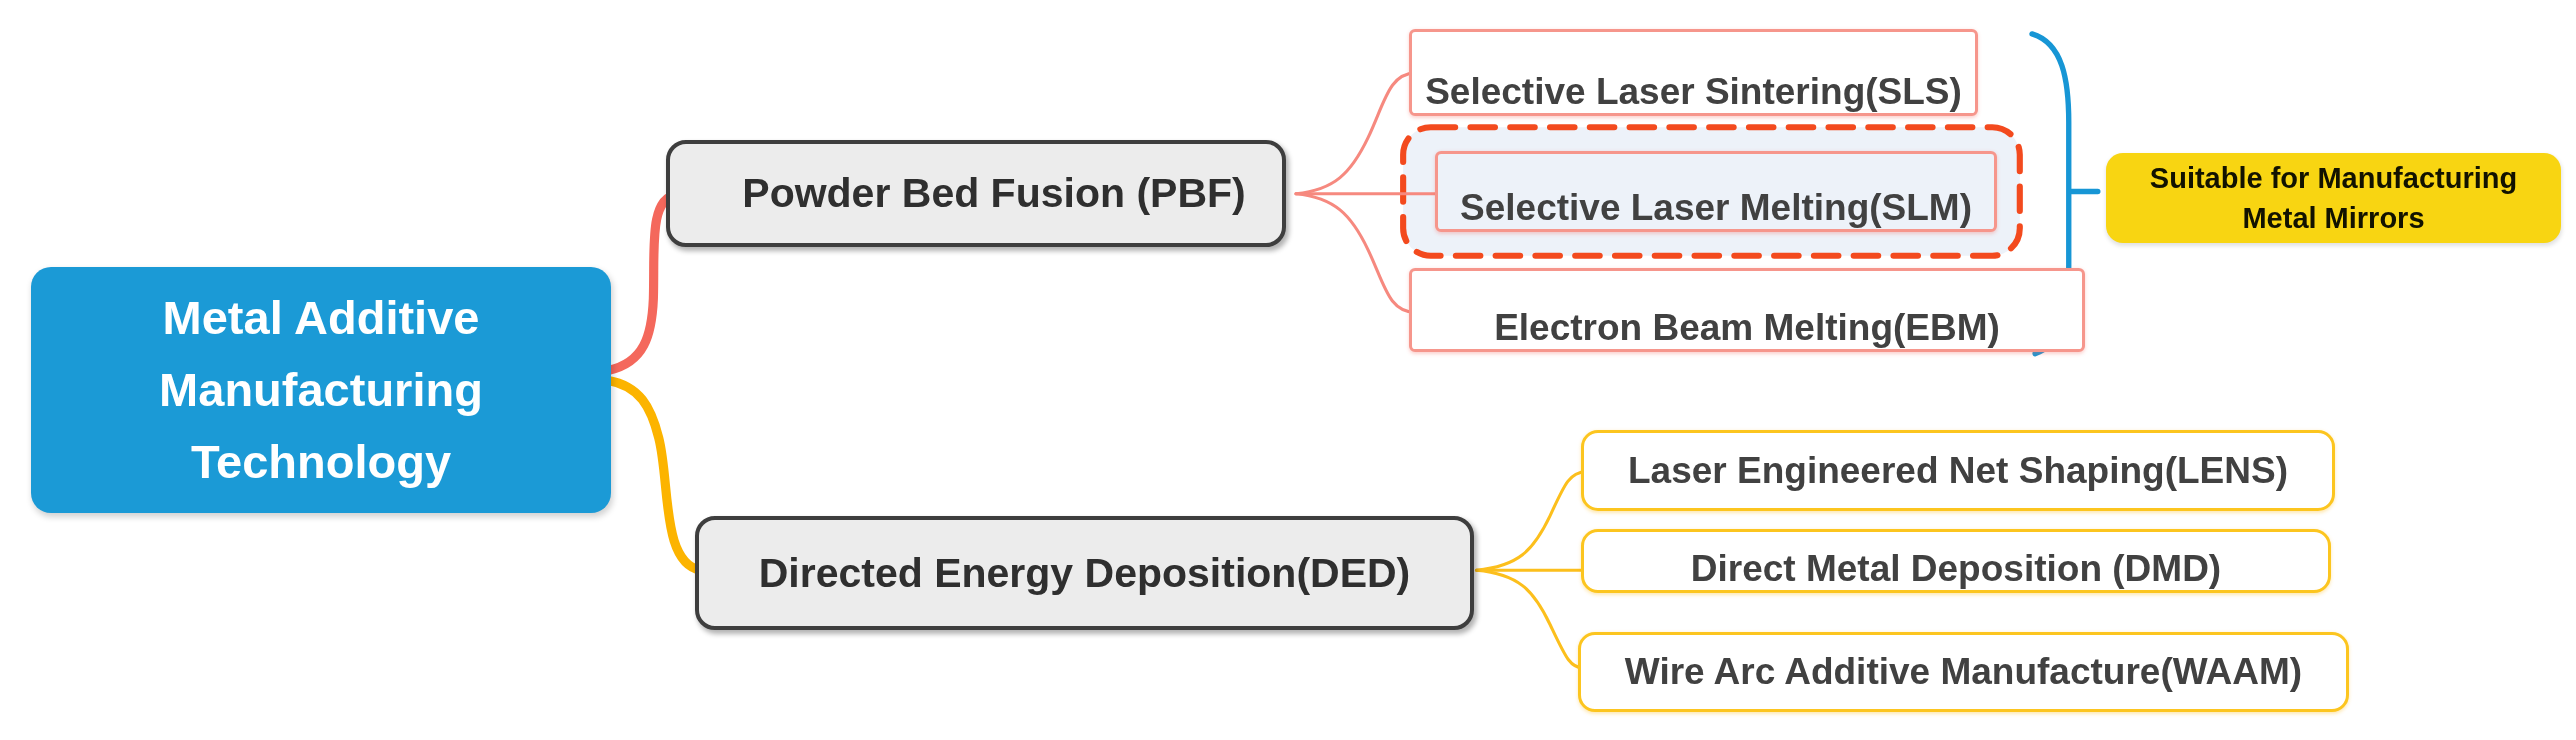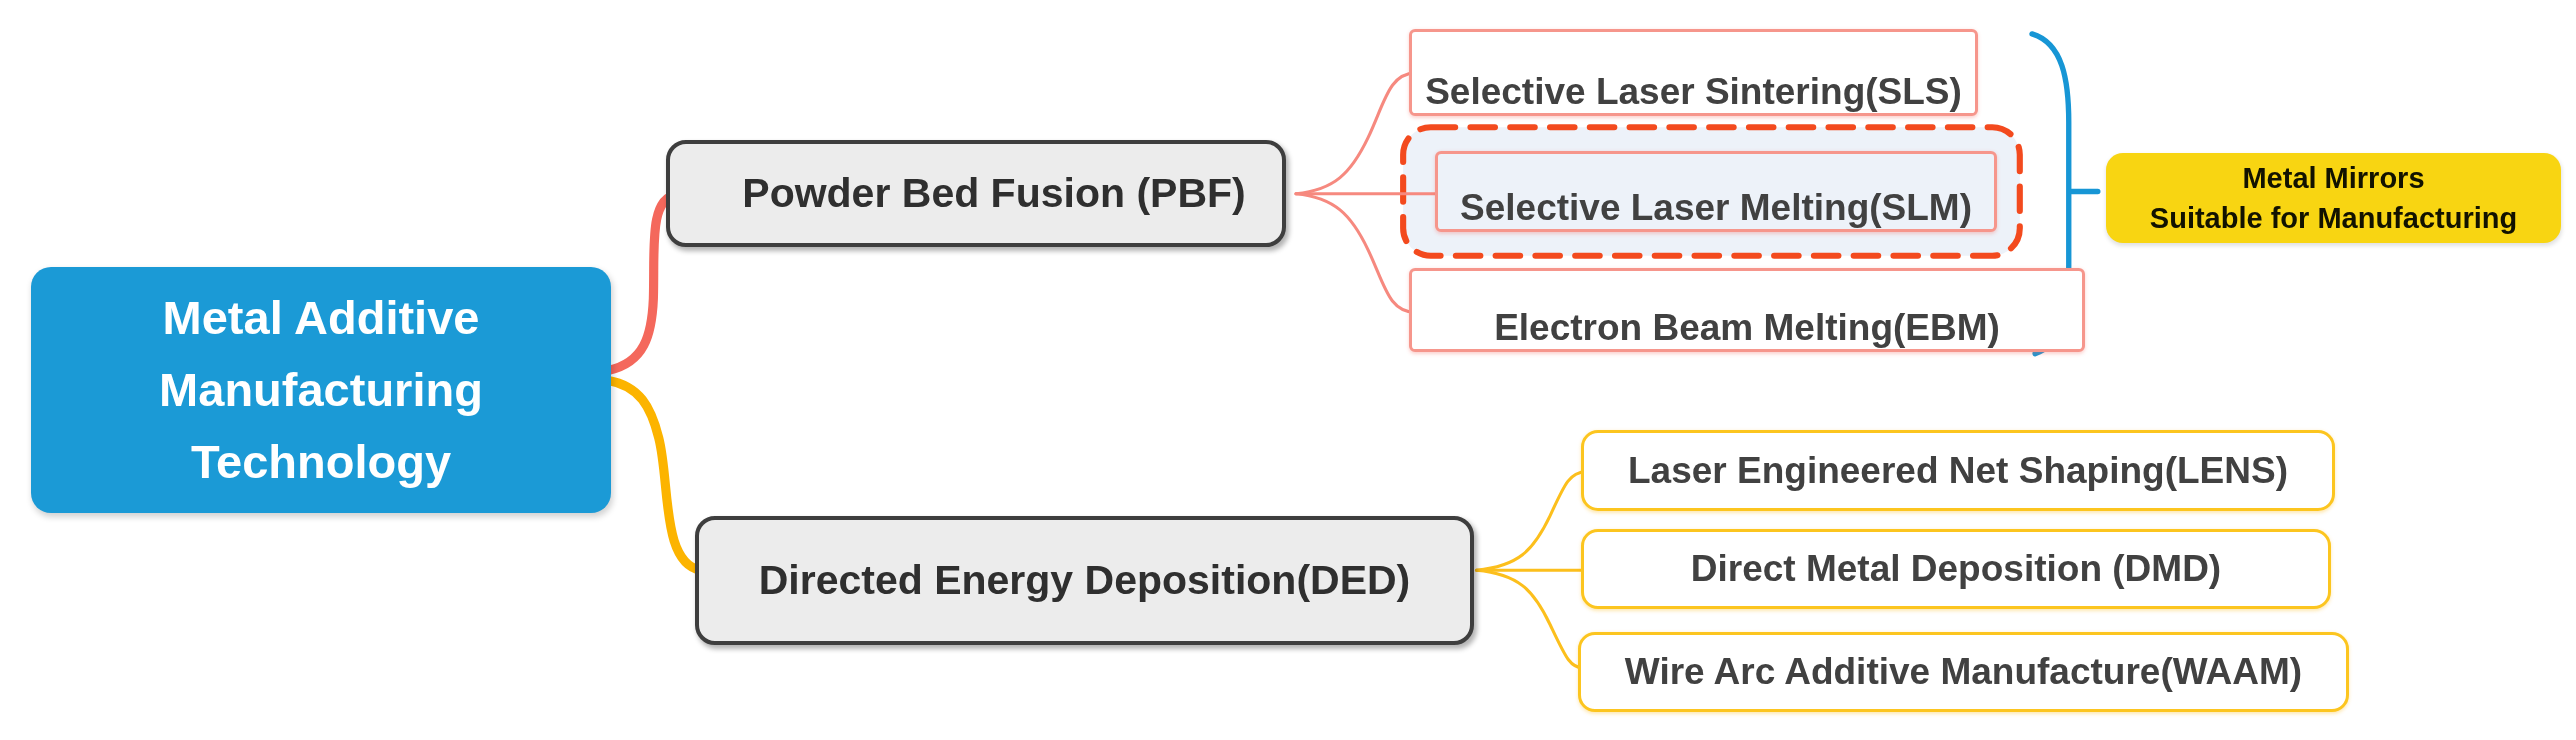--- a/index.html
+++ b/index.html
@@ -8,31 +8,31 @@
   #links{position:absolute;left:0;top:0;width:2576px;height:741px;}
   .node{position:absolute;display:flex;align-items:center;justify-content:center;
         text-align:center;box-sizing:border-box;}
   .root{left:31px;top:267px;width:580px;height:246px;background:#1b9ad6;border-radius:20px;
         color:#ffffff;font-size:47px;font-weight:bold;line-height:72px;
         box-shadow:1.5px 3.1px 6.1px rgba(0,0,0,.18);}
   .category{background:#ececec;border:4.6px solid #3e3e3e;border-radius:20px;
             color:#2f2f2f;font-size:41px;font-weight:bold;
             box-shadow:2.3px 3.8px 5.4px rgba(0,0,0,.30);}
   .cat-pbf{left:666px;top:140px;width:620px;height:107px;padding-left:36px;}
-  .cat-ded{left:695px;top:516px;width:779px;height:129px;}
+  .cat-ded{left:695px;top:516px;width:779px;height:114px;}
   .leaf{color:#414141;font-size:37px;font-weight:600;background:#ffffff;}
   .leaf-pbf{border:3.1px solid #f6968c;border-radius:6.1px;
             box-shadow:0 1.5px 3.8px rgba(244,104,92,.30);align-items:flex-end;}
   .leaf-ded{border:3.8px solid #fcc51f;border-radius:17px;
             box-shadow:0 1.5px 3.8px rgba(252,180,0,.30);}
   .sls{left:1409px;top:29px;width:569px;height:87px;}
   .slm{left:1435px;top:151px;width:562px;height:81px;background:#edf2f9;}
   .ebm{left:1409px;top:268px;width:676px;height:84px;}
   .lens{left:1581px;top:430px;width:754px;height:81px;}
-  .dmd{left:1581px;top:529px;width:750px;height:80px;}
+  .dmd{left:1581px;top:529px;width:750px;height:64px;align-items:flex-end;}
   .waam{left:1578px;top:632px;width:771px;height:80px;}
   .note{left:2106px;top:153px;width:455px;height:90px;background:#f8d512;border-radius:17px;
         color:#121200;font-size:29px;font-weight:bold;line-height:40px;flex-direction:column;
         box-shadow:0.8px 2.3px 4.6px rgba(0,0,0,.12);}
   .line-block{display:block;width:100%;}
 </style>
 </head>
 <body>
 
 <div id="stage">
@@ -89,18 +89,18 @@
 
   <div class="node leaf leaf-ded dmd" style="border-color: rgb(252, 197, 31);">
     <span>Direct Metal Deposition (DMD)</span>
   </div>
 
   <div class="node leaf leaf-ded waam" style="border-color: rgb(252, 197, 31);">
     <span>Wire Arc Additive Manufacture(WAAM)</span>
   </div>
 
   <div class="node note" style="background-color: rgb(248, 213, 18);">
+    <span class="line-block">Suitable for Manufacturing</span>
     <span class="line-block">Metal Mirrors</span>
-    <span class="line-block">Suitable for Manufacturing</span>
   </div>
 
 </div>
 
 
 </body></html>

